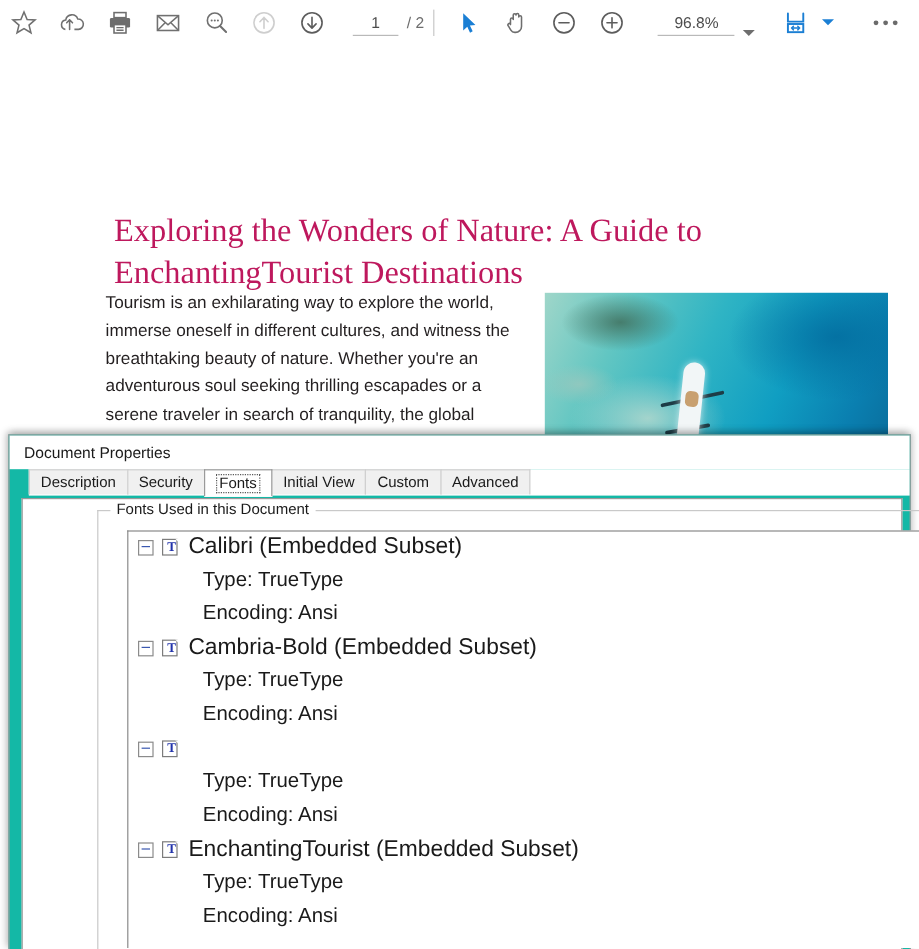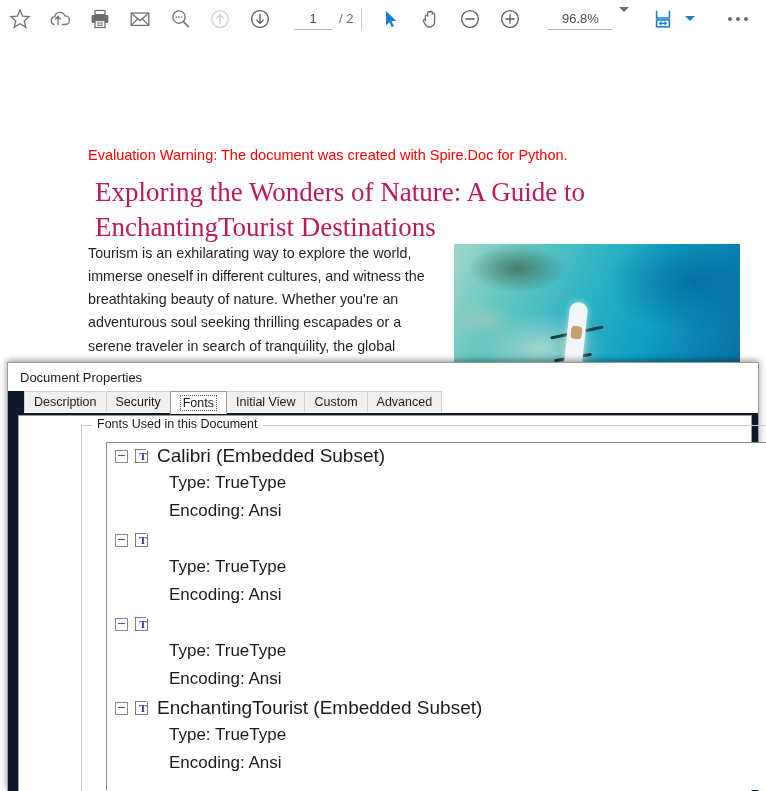--- a/index.html
+++ b/index.html
@@ -34,21 +34,21 @@
   #page-current {
     width: 34px; height: 20px;
     border: none; border-bottom: 1px solid #b9b9b9;
     text-align: center; font-size: 13px; color: #4d4d4d;
     background: transparent;
     font-family: "Liberation Sans", sans-serif;
     outline: none;
   }
   #page-total { margin-left: 7px; font-size: 13px; color: #6d6d6d; }
   #zoom-box {
-    display: flex; align-items: flex-start; margin-left: 18px;
+    display: flex; align-items: flex-end; margin-left: 18px;
   }
   #zoom-value {
     width: 60px; height: 20px;
     border: none; border-bottom: 1px solid #b9b9b9;
     text-align: center; font-size: 13px; color: #4d4d4d;
     background: transparent; outline: none;
     font-family: "Liberation Sans", sans-serif;
   }
   .caret-dn {
     width: 0; height: 0; margin-left: 7px;
@@ -125,21 +125,21 @@
   .paddle2 {
     position: absolute; left: 100px; top: 112px;
     width: 38px; height: 3px; background: #1d3c46;
     transform: rotate(-10deg); border-radius: 2px;
   }
 
   
   #dialog {
     position: absolute; left: 7px; top: 362px;
     width: 752px; height: 429px;
-    background: #0f172a;
+    background: #14b8a6;
     border: 1px solid #9a9a9a;
     border-bottom: none;
     box-shadow: -2px -2px 6px rgba(0,0,0,0.22), 2px -2px 6px rgba(0,0,0,0.18);
     box-sizing: border-box;
   }
   #dlg-titlebar {
     height: 28px; background: #ffffff;
     display: flex; align-items: center;
     padding-left: 12px;
   }
@@ -368,21 +368,20 @@
 
   <div id="dots">
     <i></i>
       <i></i>
       <i></i>
   </div>
 </div>
 
 <div id="doc-area">
 
-  <div id="eval-warning">Evaluation Warning: The document was created with Spire.Doc for Python.</div>
 
   <div id="doc-title">Exploring the Wonders of Nature: A Guide to EnchantingTourist Destinations</div>
 
   <div id="doc-body">Tourism is an exhilarating way to explore the world, immerse oneself in different cultures, and witness the breathtaking beauty of nature. Whether you're an adventurous soul seeking thrilling escapades or a serene traveler in search of tranquility, the global tourism landscape has something to offer for</div>
 
   <div id="doc-photo">
     <div class="paddle"></div>
     <div class="paddle2"></div>
     <div class="kayak-hull"></div>
     <div class="kayak-seat"></div>
@@ -437,20 +436,21 @@
         </div>
 
         <div class="tree-node">
           <div class="tree-head">
             <div class="expander"></div>
             <div class="fonticon">
               <div class="page"></div>
                 <div class="corner"></div>
               <div class="tt">T</div>
             </div>
+            <span class="tree-label">Cambria-Bold (Embedded Subset)</span>
           </div>
           <div class="tree-detail">Type: TrueType</div>
           <div class="tree-detail">Encoding: Ansi</div>
         </div>
 
         <div class="tree-node">
           <div class="tree-head">
             <div class="expander"></div>
             <div class="fonticon">
               <div class="page"></div>

